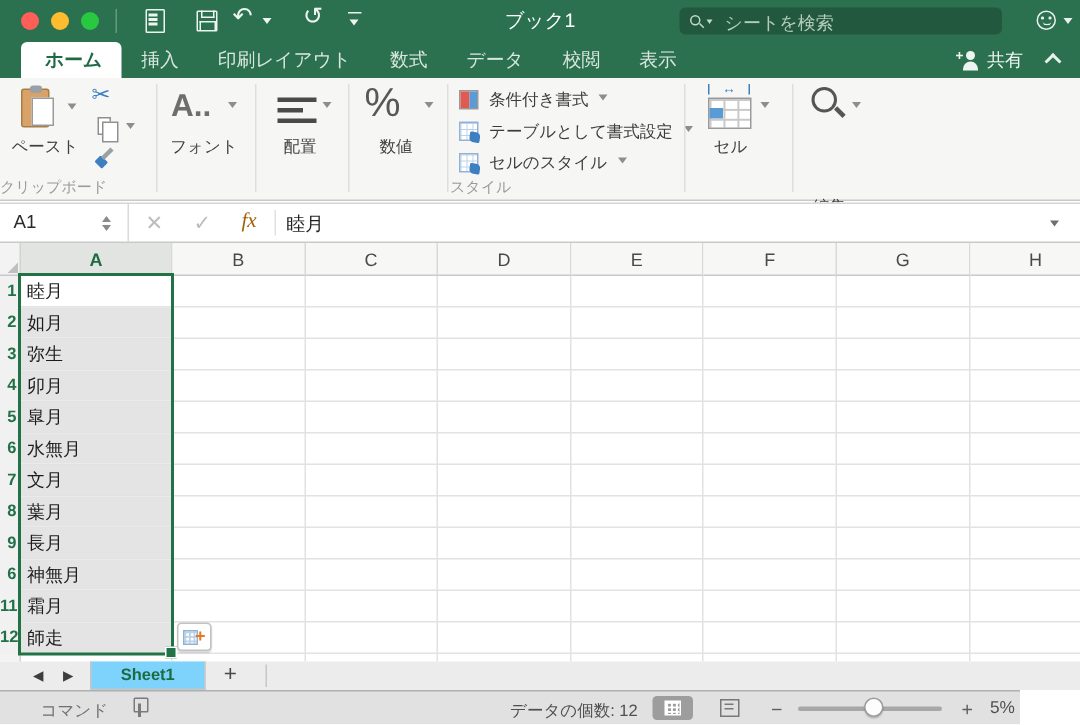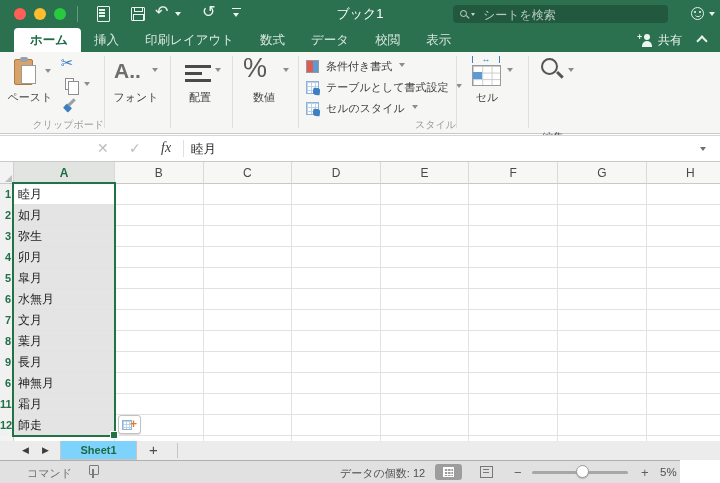--- a/index.html
+++ b/index.html
@@ -47,21 +47,21 @@
 .person{position:relative;width:13px;height:13px;}
 .person .head{position:absolute;left:4px;top:0;width:6px;height:6px;border-radius:50%;background:#eef4f0;}
 .person .body{position:absolute;left:2px;bottom:0;width:10px;height:6px;border-radius:5px 5px 0 0;background:#eef4f0;}
 .person .plus{position:absolute;left:-3px;top:-2px;font-size:9px;font-weight:bold;color:#eef4f0;}
 .collapse{position:absolute;right:14px;top:9px;width:8px;height:8px;border-left:2px solid #e9f1ec;border-top:2px solid #e9f1ec;transform:rotate(45deg);}
 
 
 .ribbon{position:absolute;left:0;top:52px;width:720px;height:82px;background:#f6f6f5;border-bottom:1px solid #c9c9c9;}
 .gdiv{position:absolute;top:4px;width:1px;height:72px;background:#dedede;}
 .itemlabel{position:absolute;top:38px;height:14px;font-size:11px;color:#3f3f3f;text-align:center;}
-.grouplabel{position:absolute;top:66px;height:12px;font-size:10px;color:#9b9b9b;text-align:right;}
+.grouplabel{position:absolute;top:66px;height:12px;font-size:10px;color:#9b9b9b;text-align:left;}
 .chev{display:inline-block;width:0;height:0;border:3.2px solid transparent;border-top:4px solid #8d8d8d;}
 .chev.abs{position:absolute;}
 
 .clipboard{position:absolute;left:14px;top:5px;width:24px;height:30px;}
 .clipboard .board{position:absolute;left:0;top:2px;width:19px;height:26px;background:#d8a269;border:1px solid #a97c44;border-radius:2px;}
 .clipboard .clip{position:absolute;left:6px;top:0;width:8px;height:5px;background:#9aa0a6;border-radius:2px;}
 .clipboard .page{position:absolute;left:7px;top:8px;width:15px;height:19px;background:#fff;border:1px solid #9b9b9b;}
 
 .cuticon{position:absolute;left:61px;top:2px;font-size:15px;color:var(--icon-blue);}
 .copyicon{position:absolute;left:65px;top:26px;width:9px;height:12px;border:1.3px solid #8f8f8f;background:#fff;}
@@ -101,21 +101,21 @@
 
 
 .formulabar{position:absolute;left:0;top:135px;width:720px;height:27px;background:#fff;border-top:1px solid #d6d6d6;border-bottom:1px solid #c9c9c9;}
 .namebox{position:absolute;left:0;top:0;width:86px;height:25px;border-right:1px solid #d9d9d9;}
 .nameval{position:absolute;left:9px;top:5px;font-size:12.5px;color:#2b2b2b;}
 .stepper{position:absolute;left:68px;top:5px;width:8px;height:15px;}
 .stepper .up{position:absolute;left:0;top:0;border:3.5px solid transparent;border-bottom:4.5px solid #8a8a8a;}
 .stepper .dn{position:absolute;left:0;top:9px;border:3.5px solid transparent;border-top:4.5px solid #8a8a8a;}
 .fb-x{position:absolute;left:97px;top:4px;font-size:14px;color:#bdbdbd;}
 .fb-check{position:absolute;left:129px;top:4px;font-size:14px;color:#bdbdbd;}
-.fb-fx{position:absolute;left:161px;top:4px;font-size:14px;font-style:italic;font-family:"Liberation Serif","DejaVu Serif",serif;color:#404040;text-align:right;}
+.fb-fx{position:absolute;left:161px;top:4px;font-size:14px;font-style:italic;font-family:"Liberation Serif","DejaVu Serif",serif;color:#a16207;text-align:right;}
 .fb-sep{position:absolute;left:183px;top:4px;width:1px;height:17px;background:#e0e0e0;}
 .fb-value{position:absolute;left:191px;top:5px;font-size:12.5px;color:#1f1f1f;}
 .fb-chev{left:700px;top:11px;border-top-color:#6f6f6f;}
 
 
 .gridarea{position:absolute;left:0;top:162px;width:720px;height:279px;background:#fff;overflow:hidden;}
 .corner{position:absolute;left:0;top:0;width:14px;height:22px;background:#f3f3f3;border-right:1px solid #d2d2d2;border-bottom:1px solid #c9c9c9;z-index:3;}
 .corner:after{content:"";position:absolute;right:1px;bottom:1px;border-bottom:7px solid #bfbfbf;border-left:7px solid transparent;}
 .colhdr{position:absolute;top:0;height:22px;line-height:22px;text-align:center;font-size:12px;color:#4a4a4a;background:#f7f7f6;border-right:1px solid #dadada;border-bottom:1px solid #c9c9c9;z-index:2;}
 .colhdr.sel{background:#e2e4e2;color:var(--active-tab-text);font-weight:bold;}
@@ -273,20 +273,27 @@
     <span class="chev abs" style="left:507px;top:16px;"></span>
     <div class="itemlabel" style="left:462px;width:50px;">セル</div>
     <div class="gdiv" style="left:528px;"></div>
 
     <span class="bigmag"></span>
     <span class="chev abs" style="left:568px;top:16px;"></span>
     <div class="itemlabel" style="left:528px;width:50px;margin-top:40px;">編集</div>
   </div>
 
   <div class="formulabar">
+    <div class="namebox">
+      <span class="nameval">A1</span>
+      <span class="stepper">
+          <span class="up"></span>
+          <span class="dn"></span>
+        </span>
+    </div>
     <span class="fb-x">✕</span>
     <span class="fb-check">✓</span>
     <span class="fb-fx">fx</span>
     <span class="fb-sep"></span>
     <span class="fb-value">睦月</span>
     <span class="chev abs fb-chev"></span>
   </div>
 
   <div class="gridarea">
     <div>

